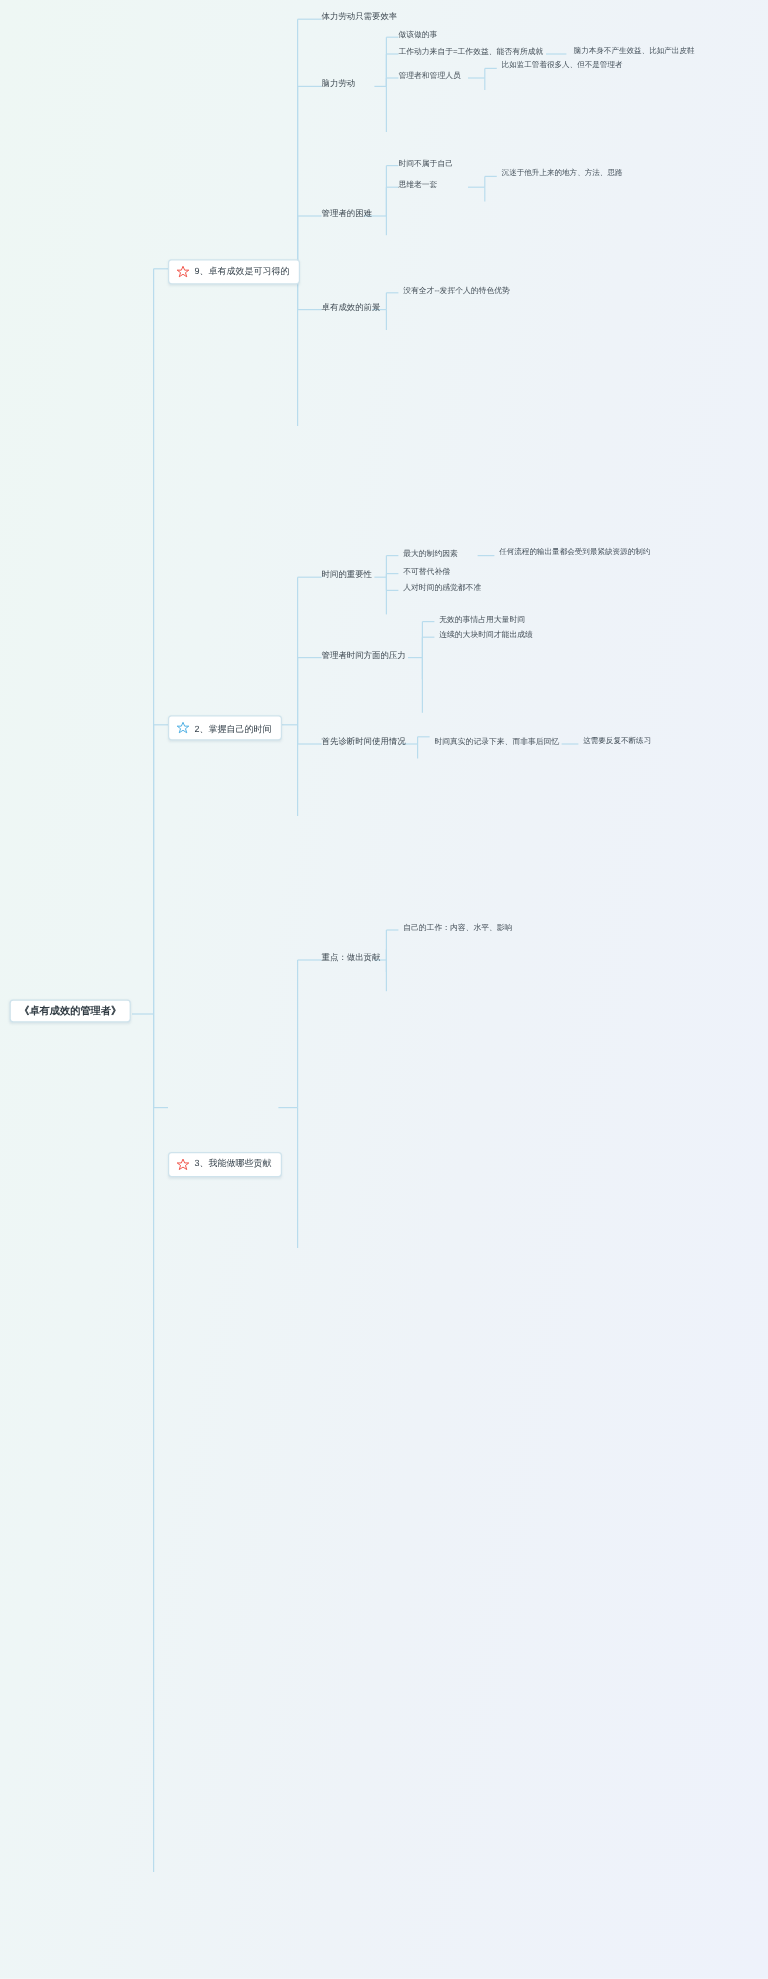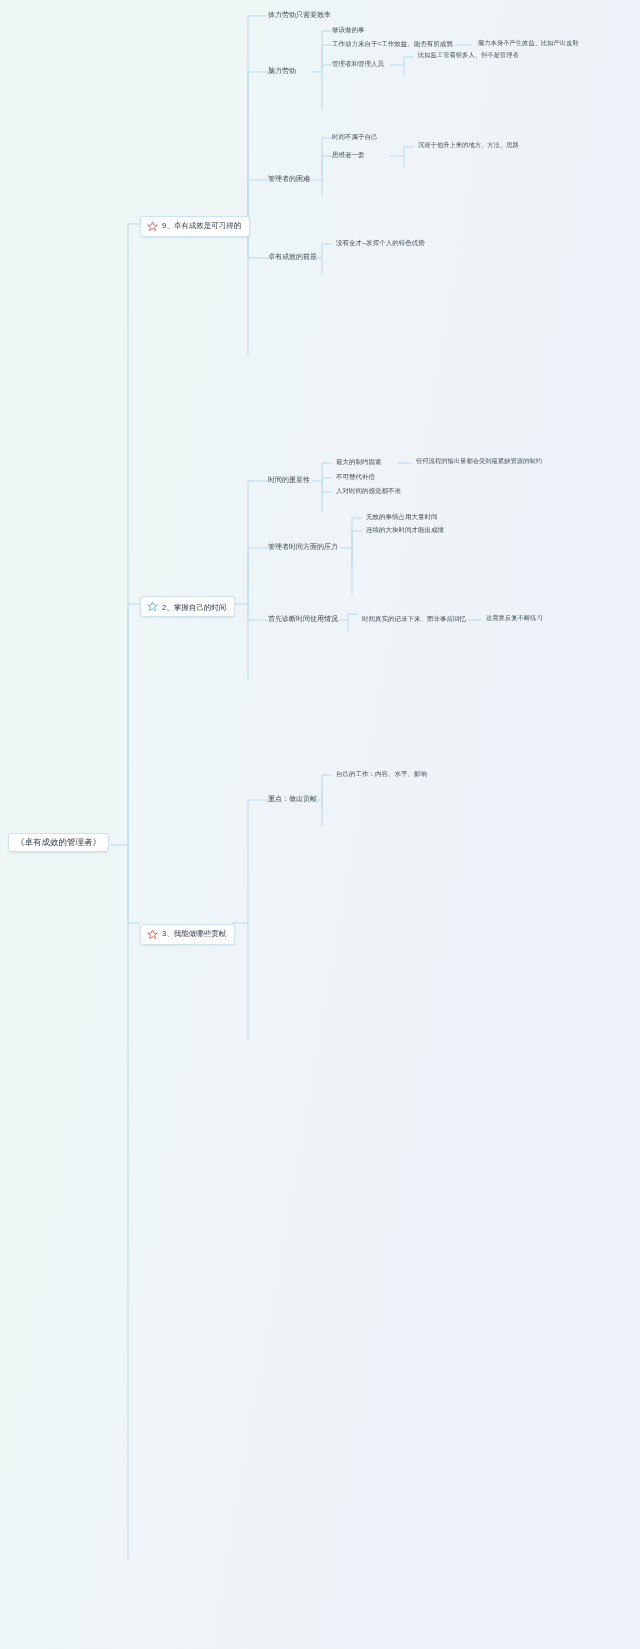--- a/index.html
+++ b/index.html
@@ -13,21 +13,21 @@
   svg.links{position:absolute;left:0;top:0;width:640px;height:1649px;pointer-events:none;}
   .node{
     position:absolute;
     white-space:nowrap;
     color:#3f4a52;
     line-height:1.1;
   }
   
   .root{
     left:8px;top:833px;
-    font-size:8.5px;font-weight:normal;color:#2f3a42;
+    font-size:8.5px;font-weight:bold;color:#2f3a42;
     background:#ffffff;
     border:1px solid #cfe3ec;
     border-radius:3px;
     padding:4px 7px;
     box-shadow:0 1px 2px rgba(120,150,170,.18);
   }
   
   .lvl1{
     background:#ffffff;
     border:1px solid #cfe3ec;
@@ -191,21 +191,21 @@
   <div class="node lvl3" style="left:336px;top:487px;">人对时间的感觉都不准</div>
 
   <div class="node lvl2" style="left:268px;top:543px;">管理者时间方面的压力</div>
   <div class="node lvl3" style="left:366px;top:513px;">无效的事情占用大量时间</div>
   <div class="node lvl3" style="left:366px;top:526px;">连续的大块时间才能出成绩</div>
 
   <div class="node lvl2" style="left:268px;top:615px;">首先诊断时间使用情况</div>
   <div class="node lvl3" style="left:362px;top:615px;">时间真实的记录下来、而非事后回忆</div>
   <div class="node lvl4" style="left:486px;top:615px;">这需要反复不断练习</div>
 
-  <div class="node lvl1" style="left:140px;top:924px;">
+  <div class="node lvl1" style="left:140px;top:960px;">
     <svg class="star" viewBox="0 0 24 24">
       <polygon points="12,2 15,9 22.5,9 16.5,13.6 18.8,21 12,16.5 5.2,21 7.5,13.6 1.5,9 9,9" fill="#fff" stroke="#ef4136" stroke-width="1.6" stroke-linejoin="round"></polygon>
     </svg>
     <span>3、我能做哪些贡献</span>
   </div>
 
   <div class="node lvl2" style="left:268px;top:795px;">重点：做出贡献</div>
   <div class="node lvl3" style="left:336px;top:770px;">自己的工作：内容、水平、影响</div>
 
 </div>

